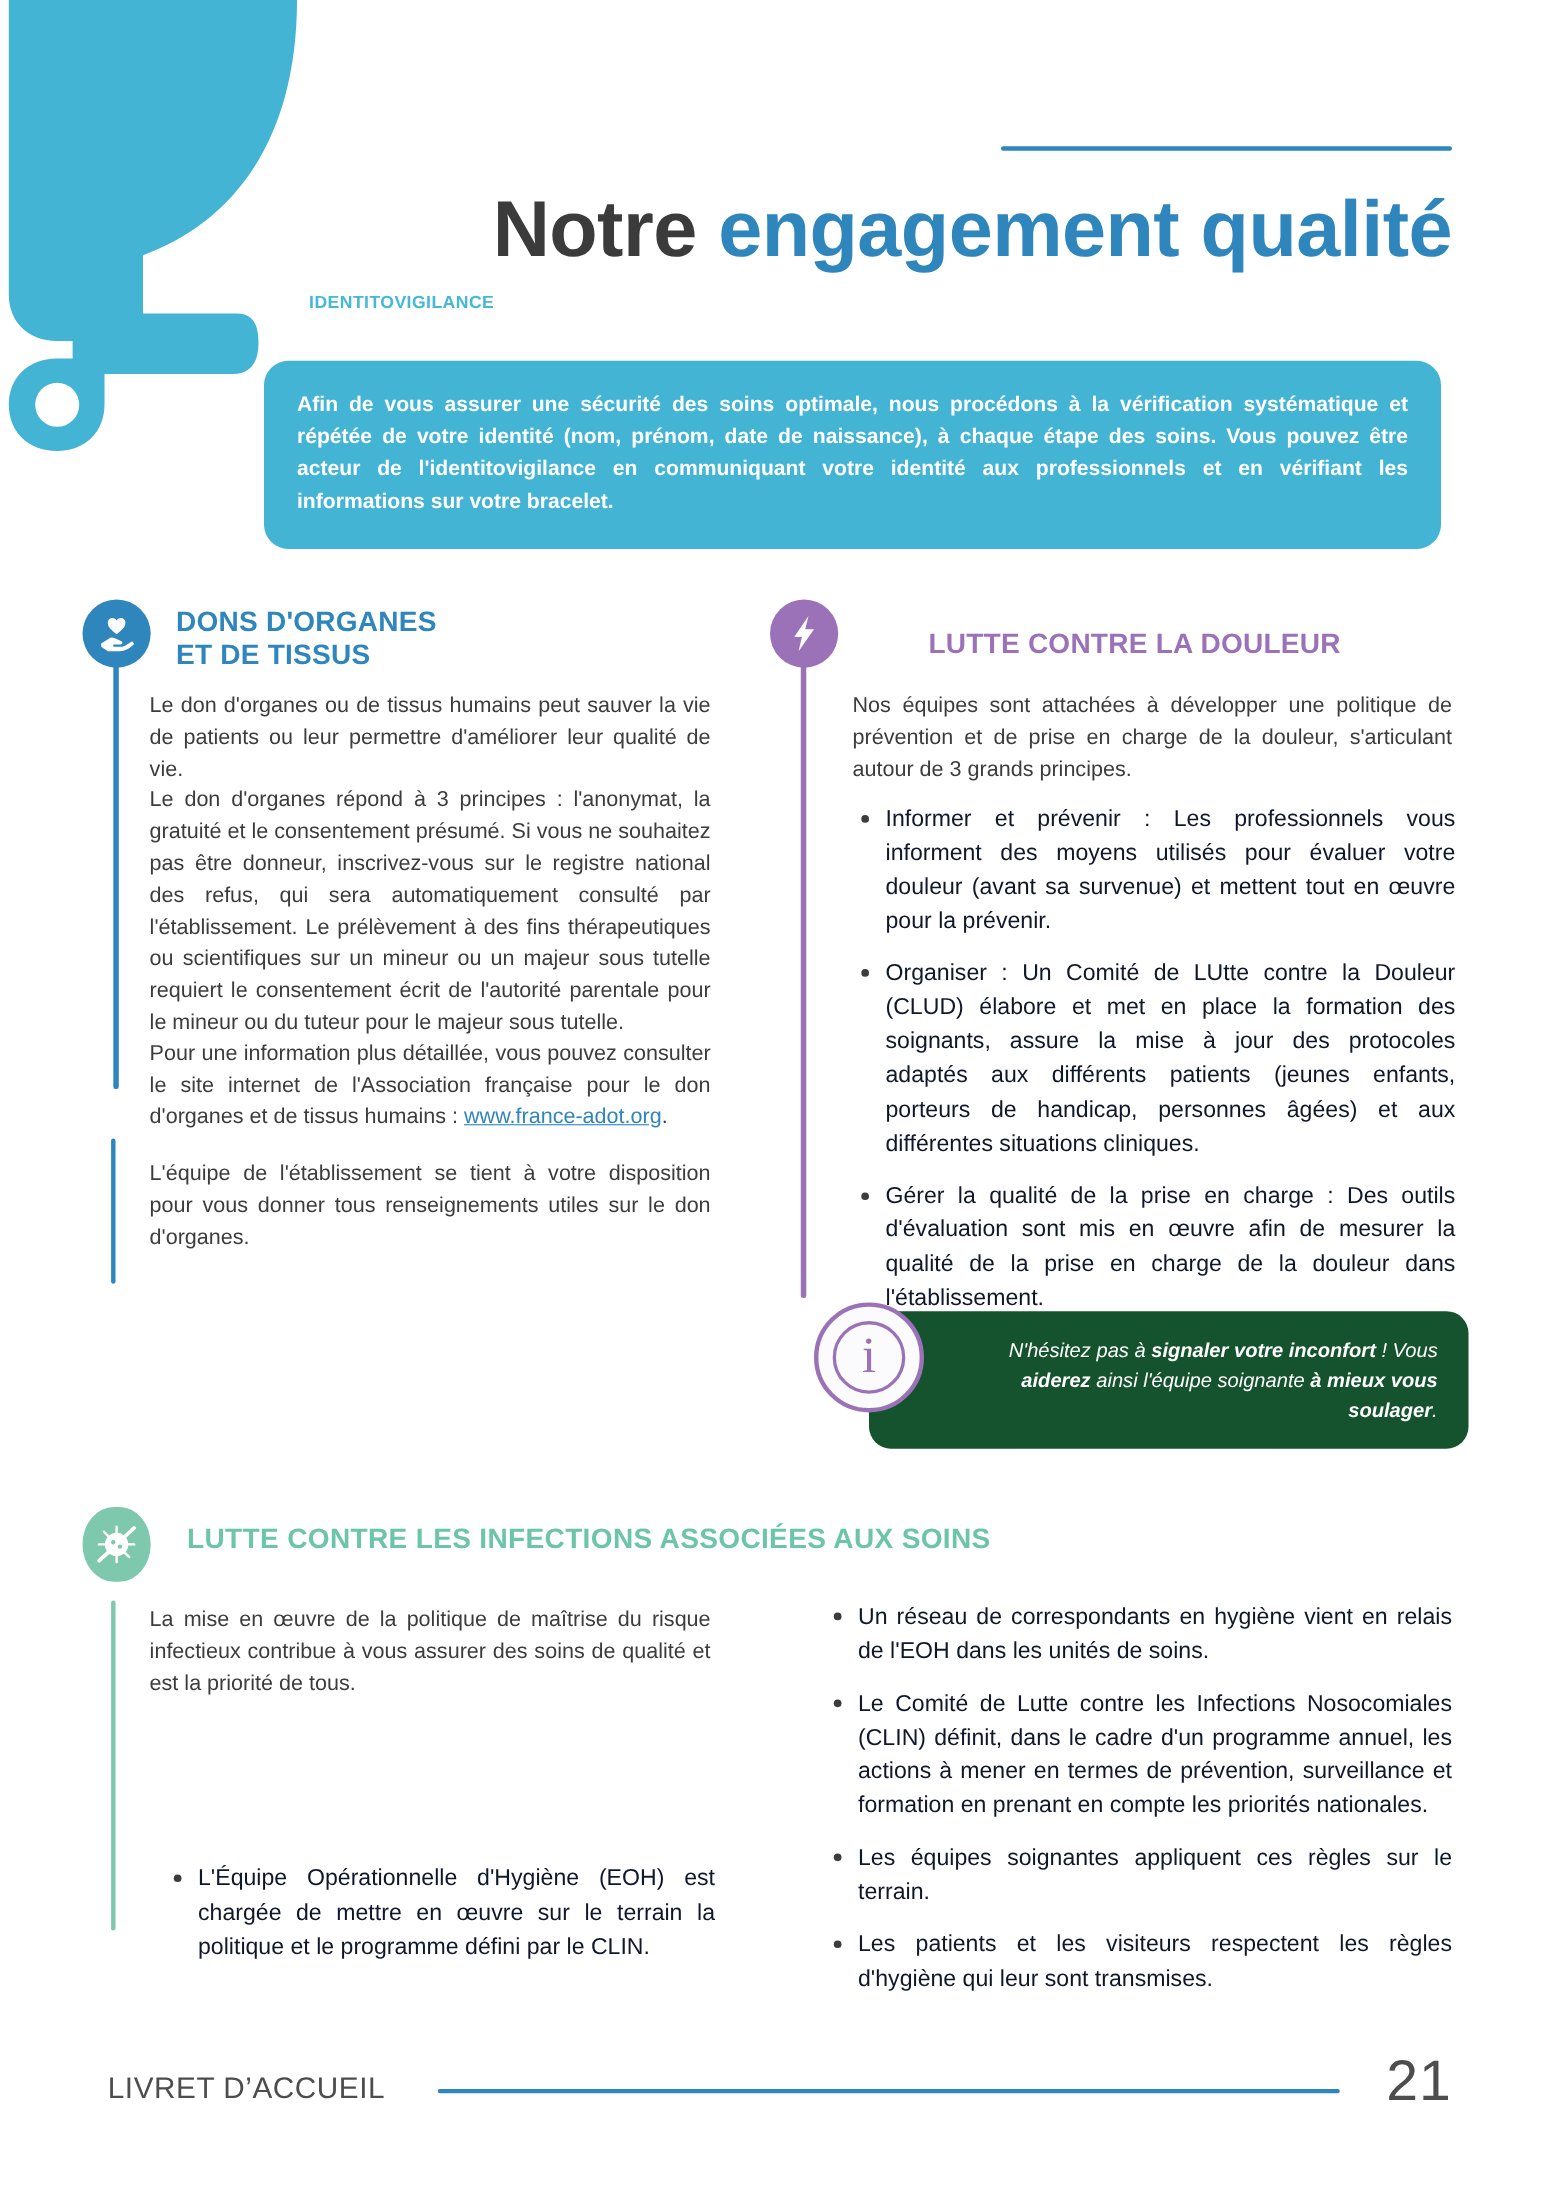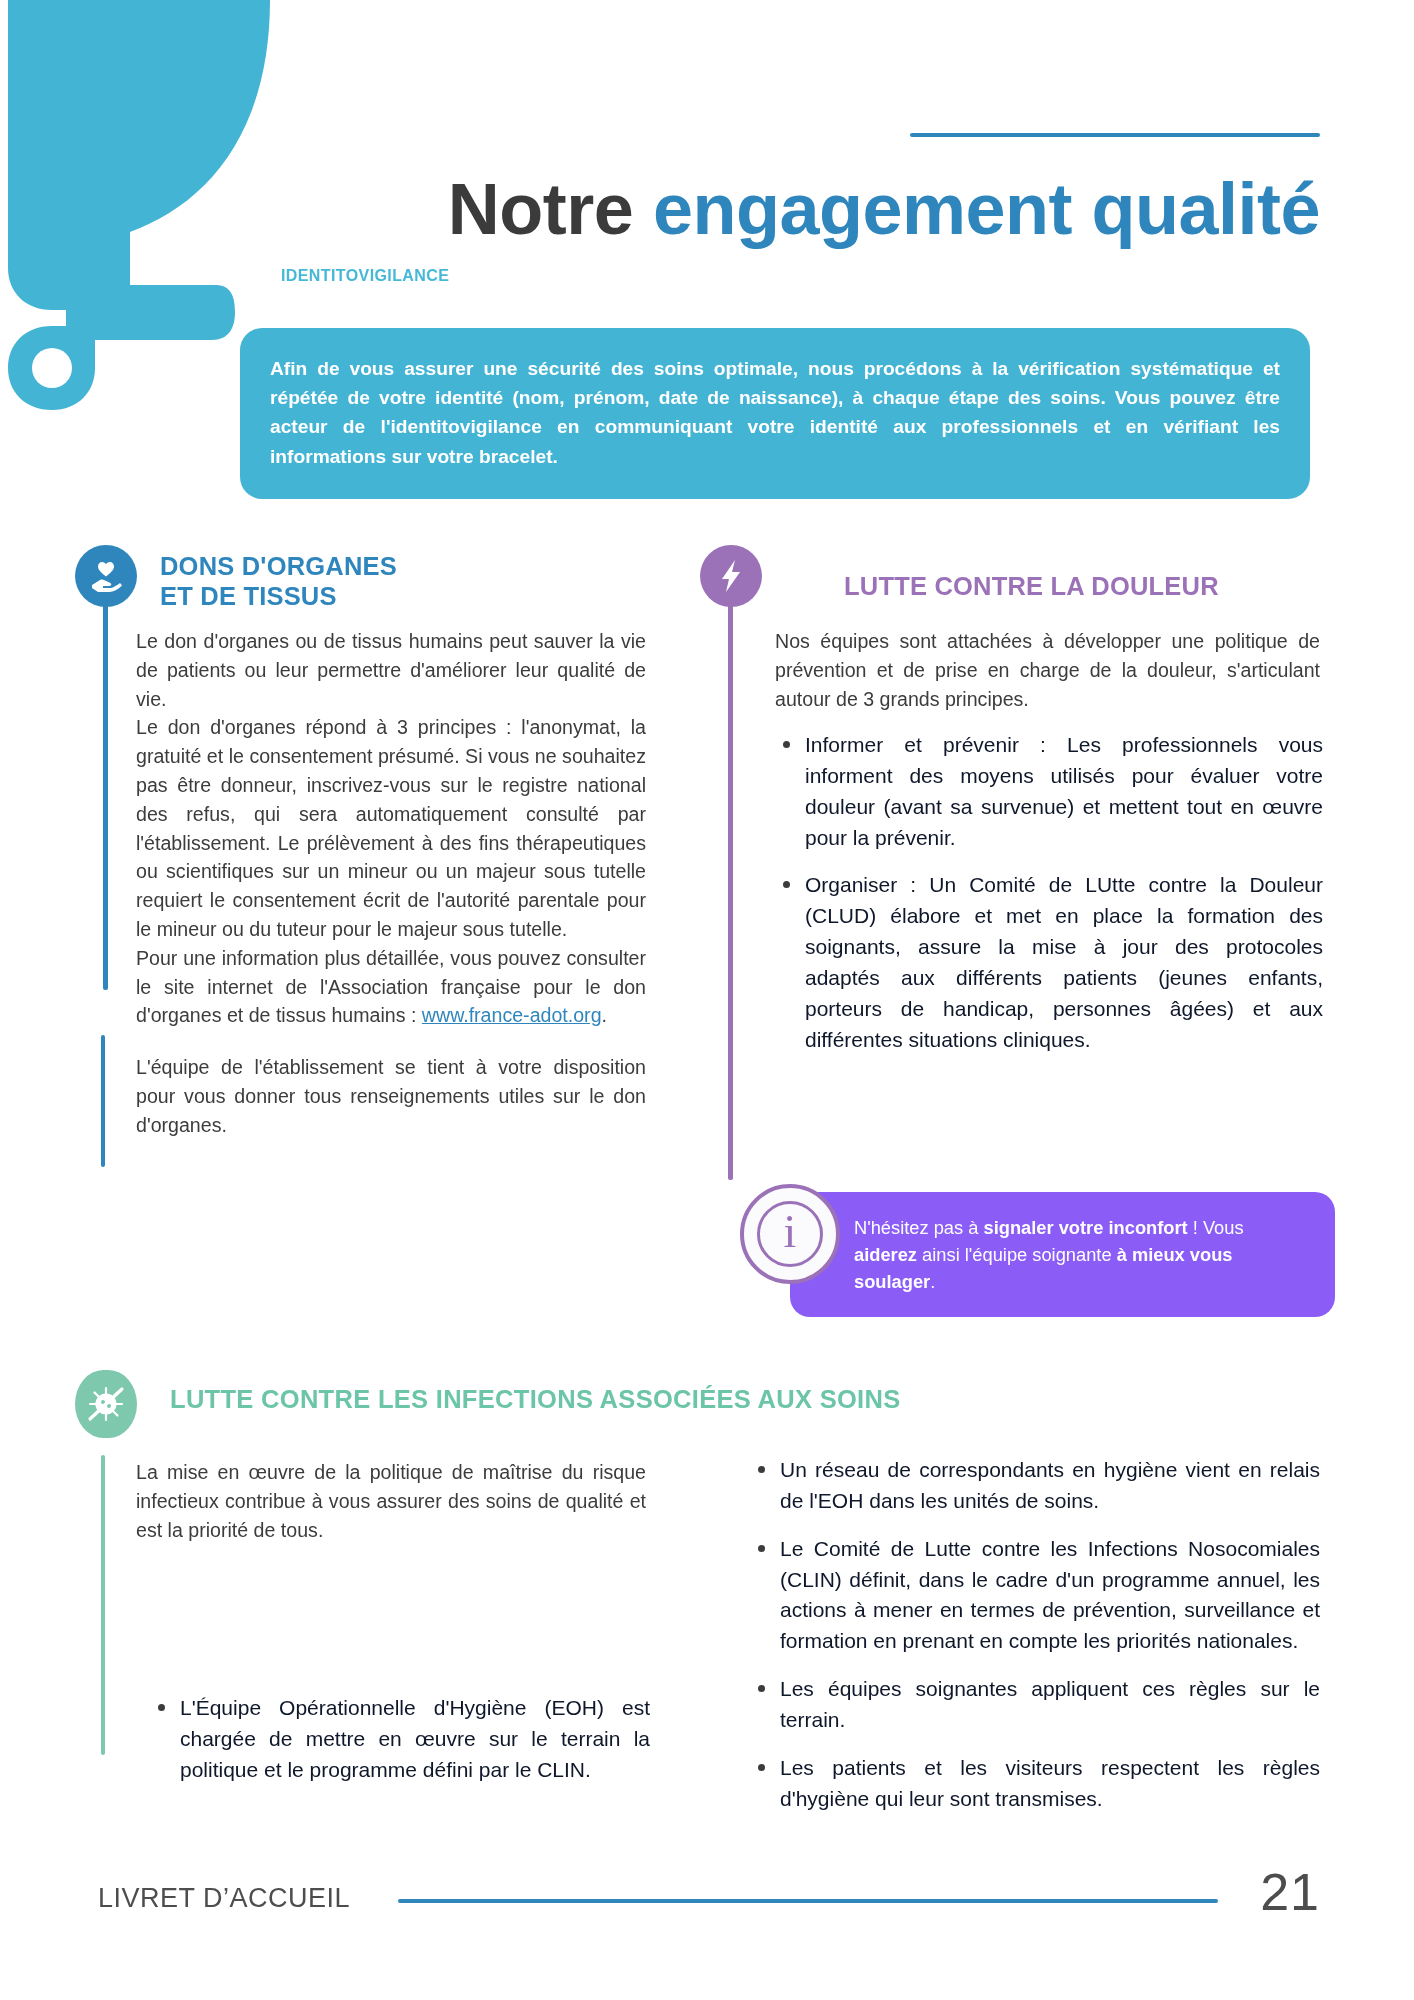--- a/index.html
+++ b/index.html
@@ -70,23 +70,23 @@
     display:flex;align-items:center;justify-content:center;z-index:3;
   }
   .callout-ring .inner{
     width:66px;height:66px;border-radius:50%;border:3.5px solid #9b72b8;
     display:flex;align-items:center;justify-content:center;
     font-family:"Liberation Serif", serif;font-size:46px;color:#9b72b8;line-height:1;
     padding-bottom:4px;box-sizing:border-box;
   }
   .callout-box{
     position:absolute;left:790px;top:1192px;width:545px;
-    background:#8b5cf6;border-radius:20px;color:#ffffff;
+    background:#14532d;border-radius:20px;color:#ffffff;
     padding:22px 28px 22px 64px;box-sizing:border-box;
-    font-size:18.3px;line-height:1.48;text-align:left;z-index:2;
+    font-size:18.3px;line-height:1.48;text-align:right;z-index:2;font-style:italic;
   }
 
   
   .inf-icon{
     position:absolute;left:75px;top:1370px;width:62px;height:68px;
     border-radius:46% 46% 46% 46%/50% 50% 50% 50%;
     background:#7ec9ae;display:flex;align-items:center;justify-content:center;
   }
   .inf-head{
     position:absolute;left:170px;top:1385px;
@@ -161,20 +161,21 @@
 </div>
 <div class="pin-stem" style="left:728px;top:600px;height:580px;background:#9b72b8;"></div>
 
 <div class="sec-head purple" style="position:absolute;left:844px;top:572px;width:520px;">LUTTE CONTRE LA DOULEUR</div>
 
 <div class="body-txt" style="position:absolute;left:775px;top:627px;width:545px;">Nos équipes sont attachées à développer une politique de prévention et de prise en charge de la douleur, s'articulant autour de 3 grands principes.</div>
 
 <ul class="bul" style="position:absolute;left:775px;top:730px;width:548px;">
   <li>Informer et prévenir : Les professionnels vous informent des moyens utilisés pour évaluer votre douleur (avant sa survenue) et mettent tout en œuvre pour la prévenir.</li>
   <li>Organiser : Un Comité de LUtte contre la Douleur (CLUD) élabore et met en place la formation des soignants, assure la mise à jour des protocoles adaptés aux différents patients (jeunes enfants, porteurs de handicap, personnes âgées) et aux différentes situations cliniques.</li>
+  <li>Gérer la qualité de la prise en charge : Des outils d'évaluation sont mis en œuvre afin de mesurer la qualité de la prise en charge de la douleur dans l'établissement.</li>
 </ul>
 
 <div class="callout-ring">
   <div class="inner">i</div>
 </div>
 <div class="callout-box">
   <span>N'hésitez pas à </span><b>signaler votre inconfort</b><span> ! Vous </span><b>aiderez</b><span> ainsi l'équipe soignante </span><b>à mieux vous soulager</b><span>.</span>
 </div>
 
 <div class="inf-icon">

